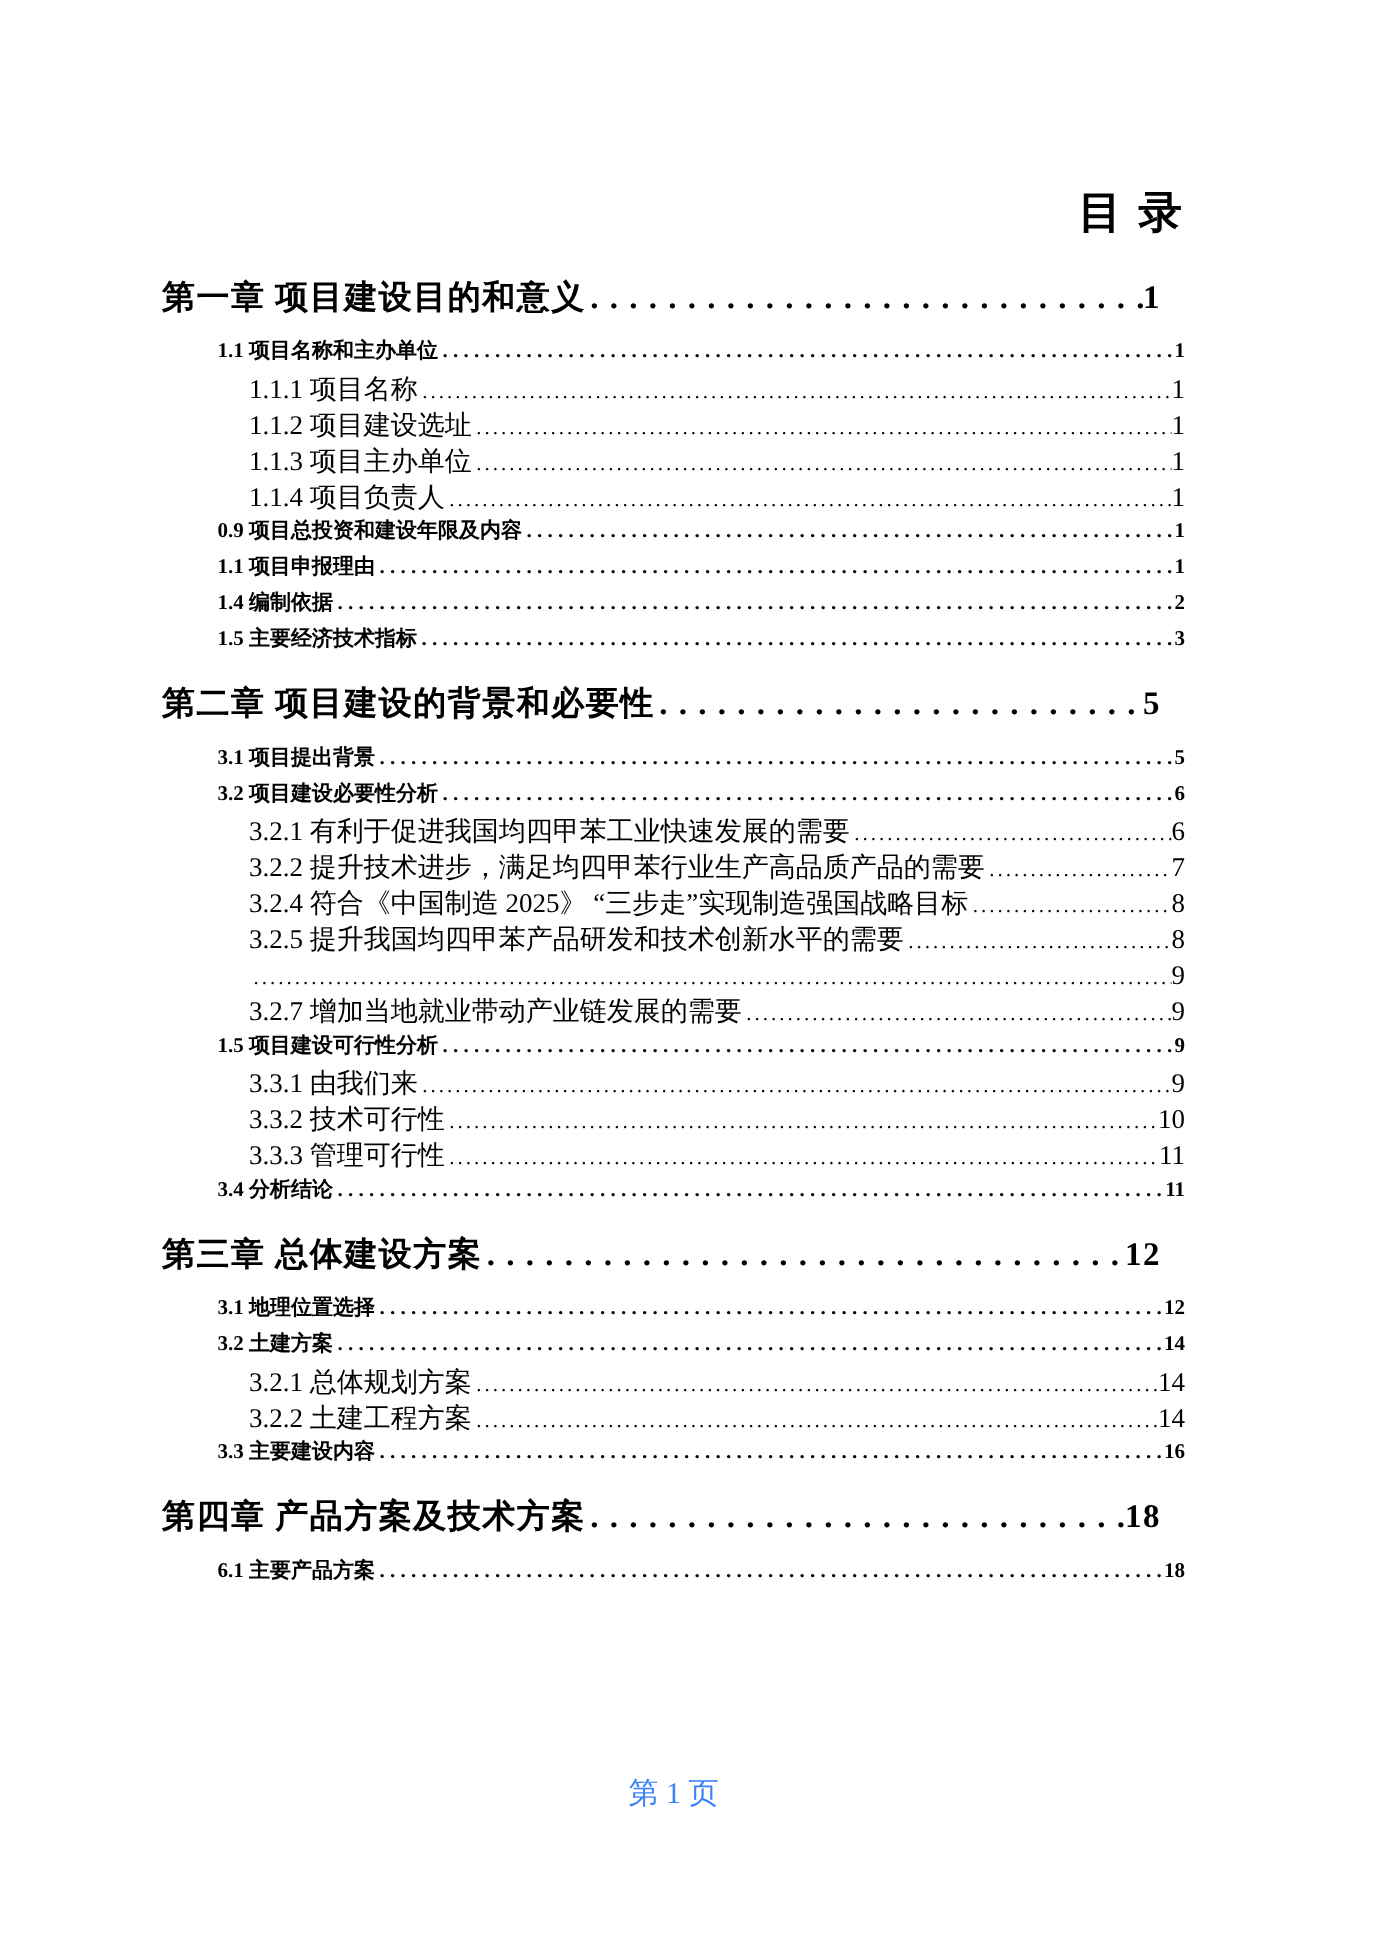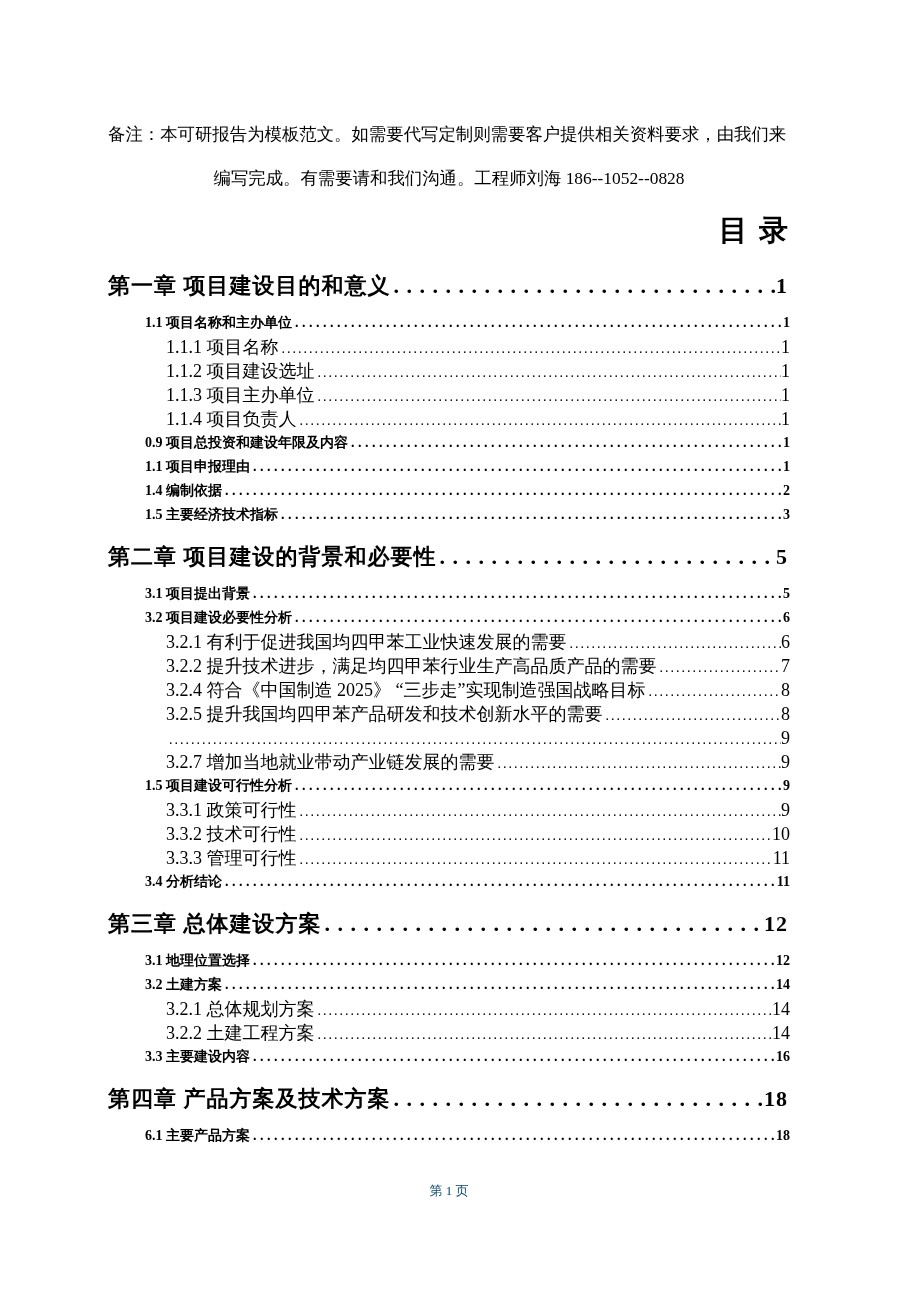--- a/index.html
+++ b/index.html
@@ -43,21 +43,21 @@
     white-space: nowrap;
     padding: 0 3px;
   }
   .toc-page { flex: 0 0 auto; }
   
   .toc-row.l1 {
     font-size: 22px;
     font-weight: bold;
     line-height: 32px;
     height: 32px;
-    margin: 14px 2px 9px 0;
+    margin: 14px 16px 9px 0;
     letter-spacing: 1px;
   }
   .toc-row.l1 .leader::after,
   .toc-row.l2 .leader::after {
     font-weight: bold;
     content: ". . . . . . . . . . . . . . . . . . . . . . . . . . . . . . . . . . . . . . . . . . . . . . . . . . . . . . . . . . . . . . . . . . . . . . . . . . . . . . . . . . . . . . . .";
   }
   
   .toc-row.l2 {
     font-size: 14px;
@@ -79,33 +79,29 @@
     letter-spacing: 2px;
     content: "........................................................................................................................................................................................................";
   } 
   
   .footer {
     position: absolute;
     left: 108px;
     right: 130px;
     top: 1182px;
     text-align: center;
-    font-size: 13px;
-    color: #0c4a6e;
+    font-size: 20px;
+    color: #3b82f6;
   }
 </style>
 </head>
 <body>
 
 <div class="page">
 
-  <div class="note">
-    <div class="note-line first">备注：本可研报告为模板范文。如需要代写定制则需要客户提供相关资料要求，由我们来</div>
-    <div class="note-line second">编写完成。有需要请和我们沟通。工程师刘海 186--1052--0828</div>
-  </div>
 
   <h1 class="doc-title">目 录</h1>
 
   <div class="toc">
       <div class="toc-row l1">
     <span class="toc-label">第一章 项目建设目的和意义</span>
     <span class="leader"></span>
     <span class="toc-page">1</span>
   </div>
       <div class="toc-row l2">
@@ -196,21 +192,21 @@
     <span class="toc-label">3.2.7 增加当地就业带动产业链发展的需要</span>
     <span class="leader"></span>
     <span class="toc-page">9</span>
   </div>
       <div class="toc-row l2">
     <span class="toc-label">1.5 项目建设可行性分析</span>
     <span class="leader"></span>
     <span class="toc-page">9</span>
   </div>
       <div class="toc-row l3">
-    <span class="toc-label">3.3.1 政策可行性</span>
+    <span class="toc-label">3.3.1 由我们来</span>
     <span class="leader"></span>
     <span class="toc-page">9</span>
   </div>
       <div class="toc-row l3">
     <span class="toc-label">3.3.2 技术可行性</span>
     <span class="leader"></span>
     <span class="toc-page">10</span>
   </div>
       <div class="toc-row l3">
     <span class="toc-label">3.3.3 管理可行性</span>

